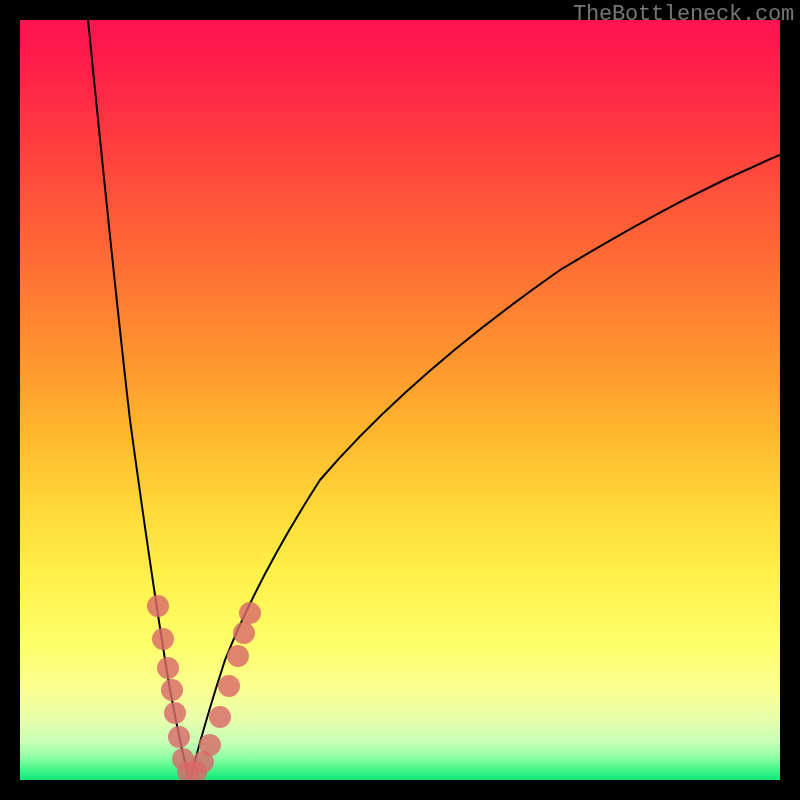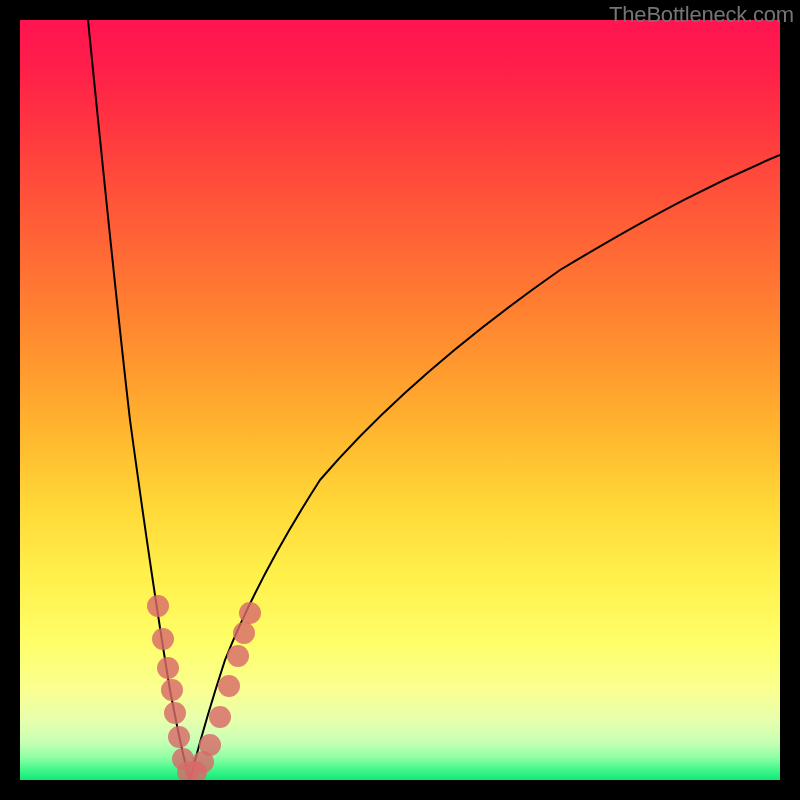--- a/index.html
+++ b/index.html
@@ -49,20 +49,21 @@
   }
   .watermark {
     position: absolute;
     top: 2px;
     right: 6px;
     color: #757575;
     font-size: 22px;
     font-weight: 500;
     letter-spacing: -0.2px;
     z-index: 5;
+    font-family: Liberation Mono, monospace;
   }
   svg.curves, svg.points {
     position: absolute;
     top: 0; left: 0;
     width: 760px; height: 760px;
   }
   svg.curves path {
     fill: none;
     stroke: #000;
     stroke-width: 2;

